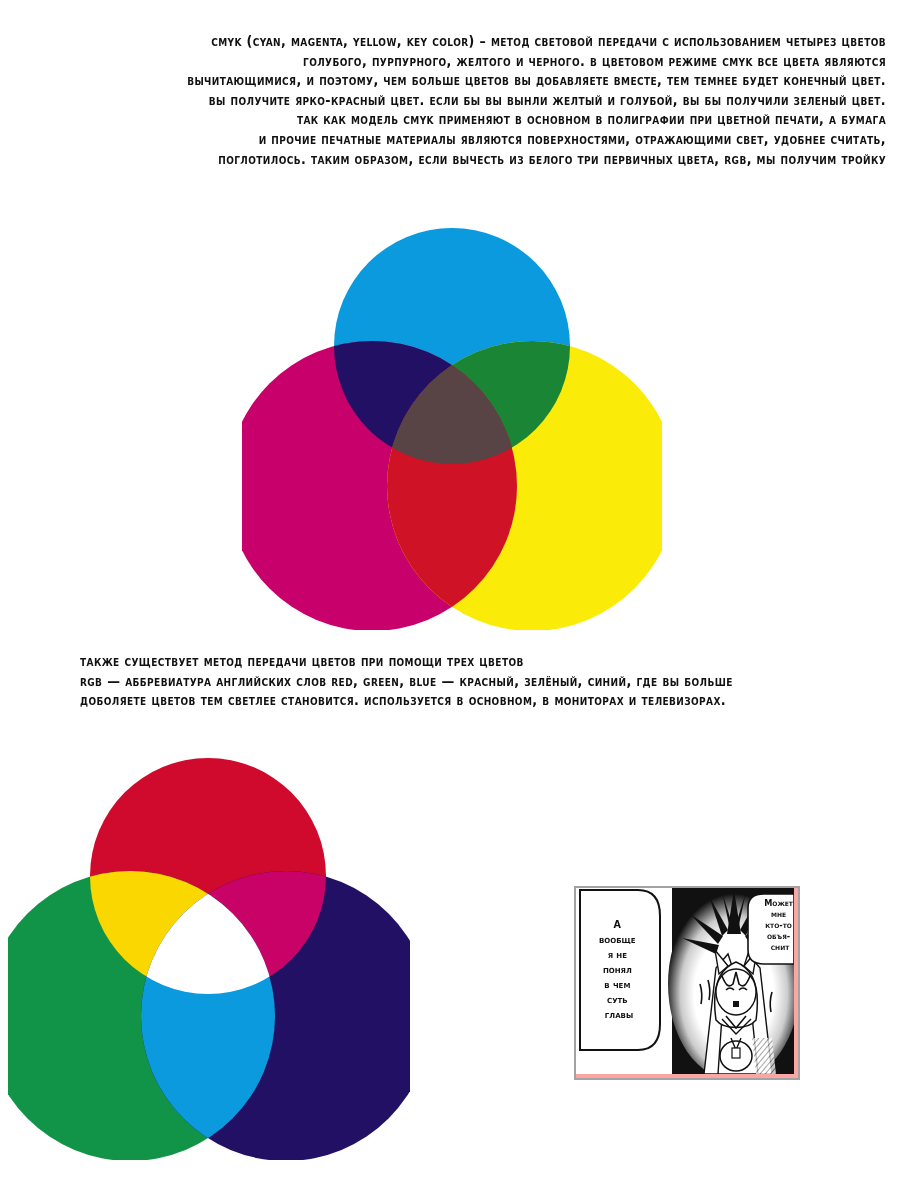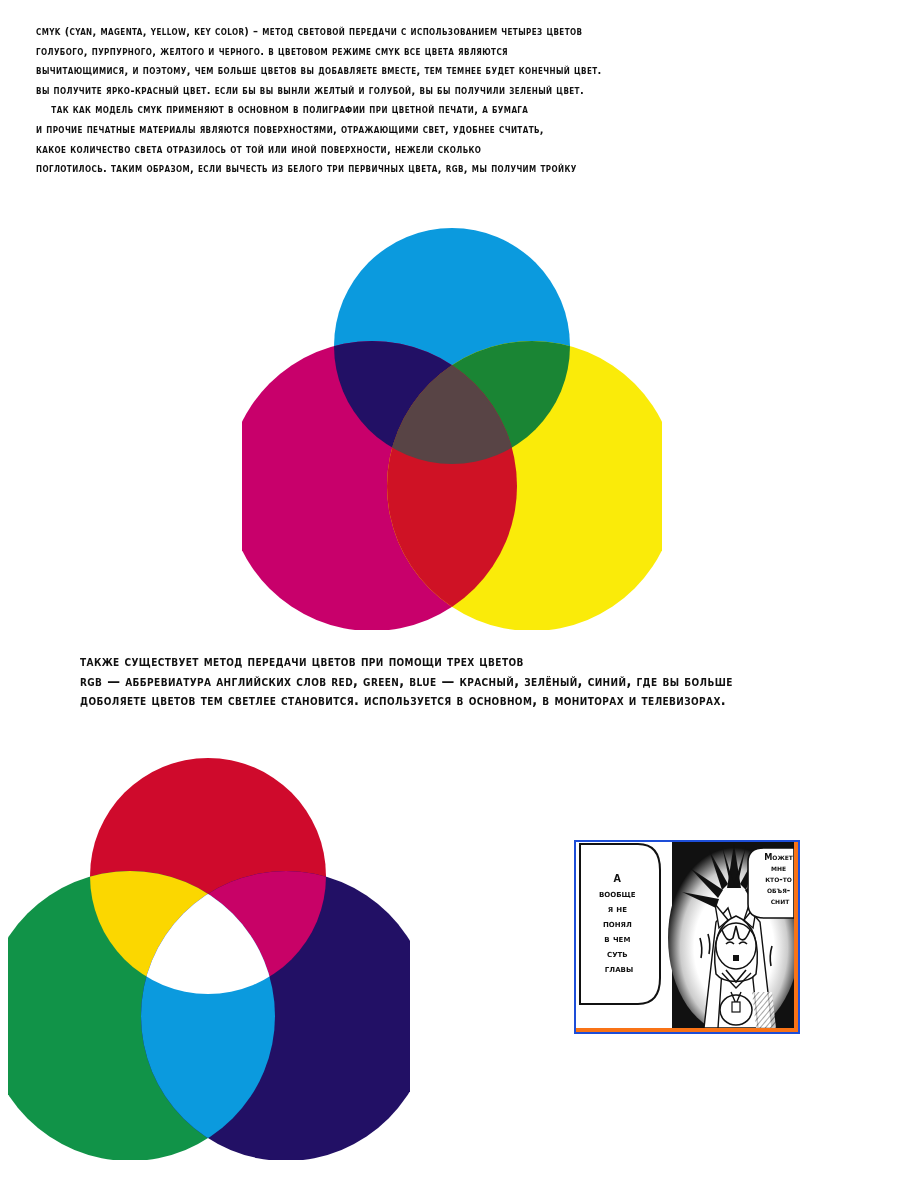--- a/index.html
+++ b/index.html
@@ -33,24 +33,25 @@
     font-variant: small-caps;
     text-transform: lowercase;
   }
   .textblock .line {
     white-space: pre;
     display: block;
   }
 
   #intro-text {
     left: 36px;
-    top: 22px;
+    top: 32px;
     width: 850px;
-    font-size: 11px;
+    font-size: 14px;
     line-height: 19.6px;
+    text-align: right;
   }
 
   #rgb-text {
     left: 56px;
     top: 652px;
     width: 830px;
     font-size: 14.2px;
     line-height: 19.6px;
     margin-left: 24px;
   }
@@ -71,25 +72,25 @@
     left: 8px;
     top: 758px;
     width: 402px;
     height: 402px;
   }
 
   
   #manga-panel {
     position: absolute;
     left: 574px;
-    top: 840px;
+    top: 886px;
     width: 222px;
     height: 190px;
-    border: 2px solid #1d4ed8;
-    background: #f97316;
+    border: 2px solid #a3a3a3;
+    background: #fca5a5;
     overflow: hidden;
   }
   #manga-panel svg { display: block; }
 
   .bubble-text {
     font-family: "DejaVu Sans", sans-serif;
     font-weight: 700;
     fill: #111111;
     font-variant: small-caps;
   }
@@ -99,21 +100,20 @@
 
 <div class="page">
 
   <div class="textblock" id="intro-text">
     <span class="line">CMYK (Cyan, magenta, yellow, key color) – метод световой передачи с использованием четырез цветов</span>
     <span class="line">голубого, пурпурного, желтого и черного. В цветовом режиме CMYK все цвета являются</span>
     <span class="line">вычитающимися, и поэтому, чем больше цветов вы добавляете вместе, тем темнее будет конечный цвет.</span>
     <span class="line">вы получите ярко-красный цвет. Если бы вы вынли желтый и голубой, вы бы получили зеленый цвет.</span>
     <span class="line">    Так как модель CMYK применяют в основном в полиграфии при цветной печати, а бумага</span>
     <span class="line">и прочие печатные материалы являются поверхностями, отражающими свет, удобнее считать,</span>
-    <span class="line">какое количество света отразилось от той или иной поверхности, нежели сколько</span>
     <span class="line">поглотилось. Таким образом, если вычесть из белого три первичных цвета, RGB, мы получим тройку</span>
   </div>
 
   <div class="venn" id="cmyk-venn">
     <svg width="420" height="402" viewBox="0 0 420 402" xmlns="http://www.w3.org/2000/svg">
       <defs>
         <clipPath id="cm-c">
             <circle cx="210" cy="118" r="118"></circle>
           </clipPath>
         <clipPath id="cm-m">

